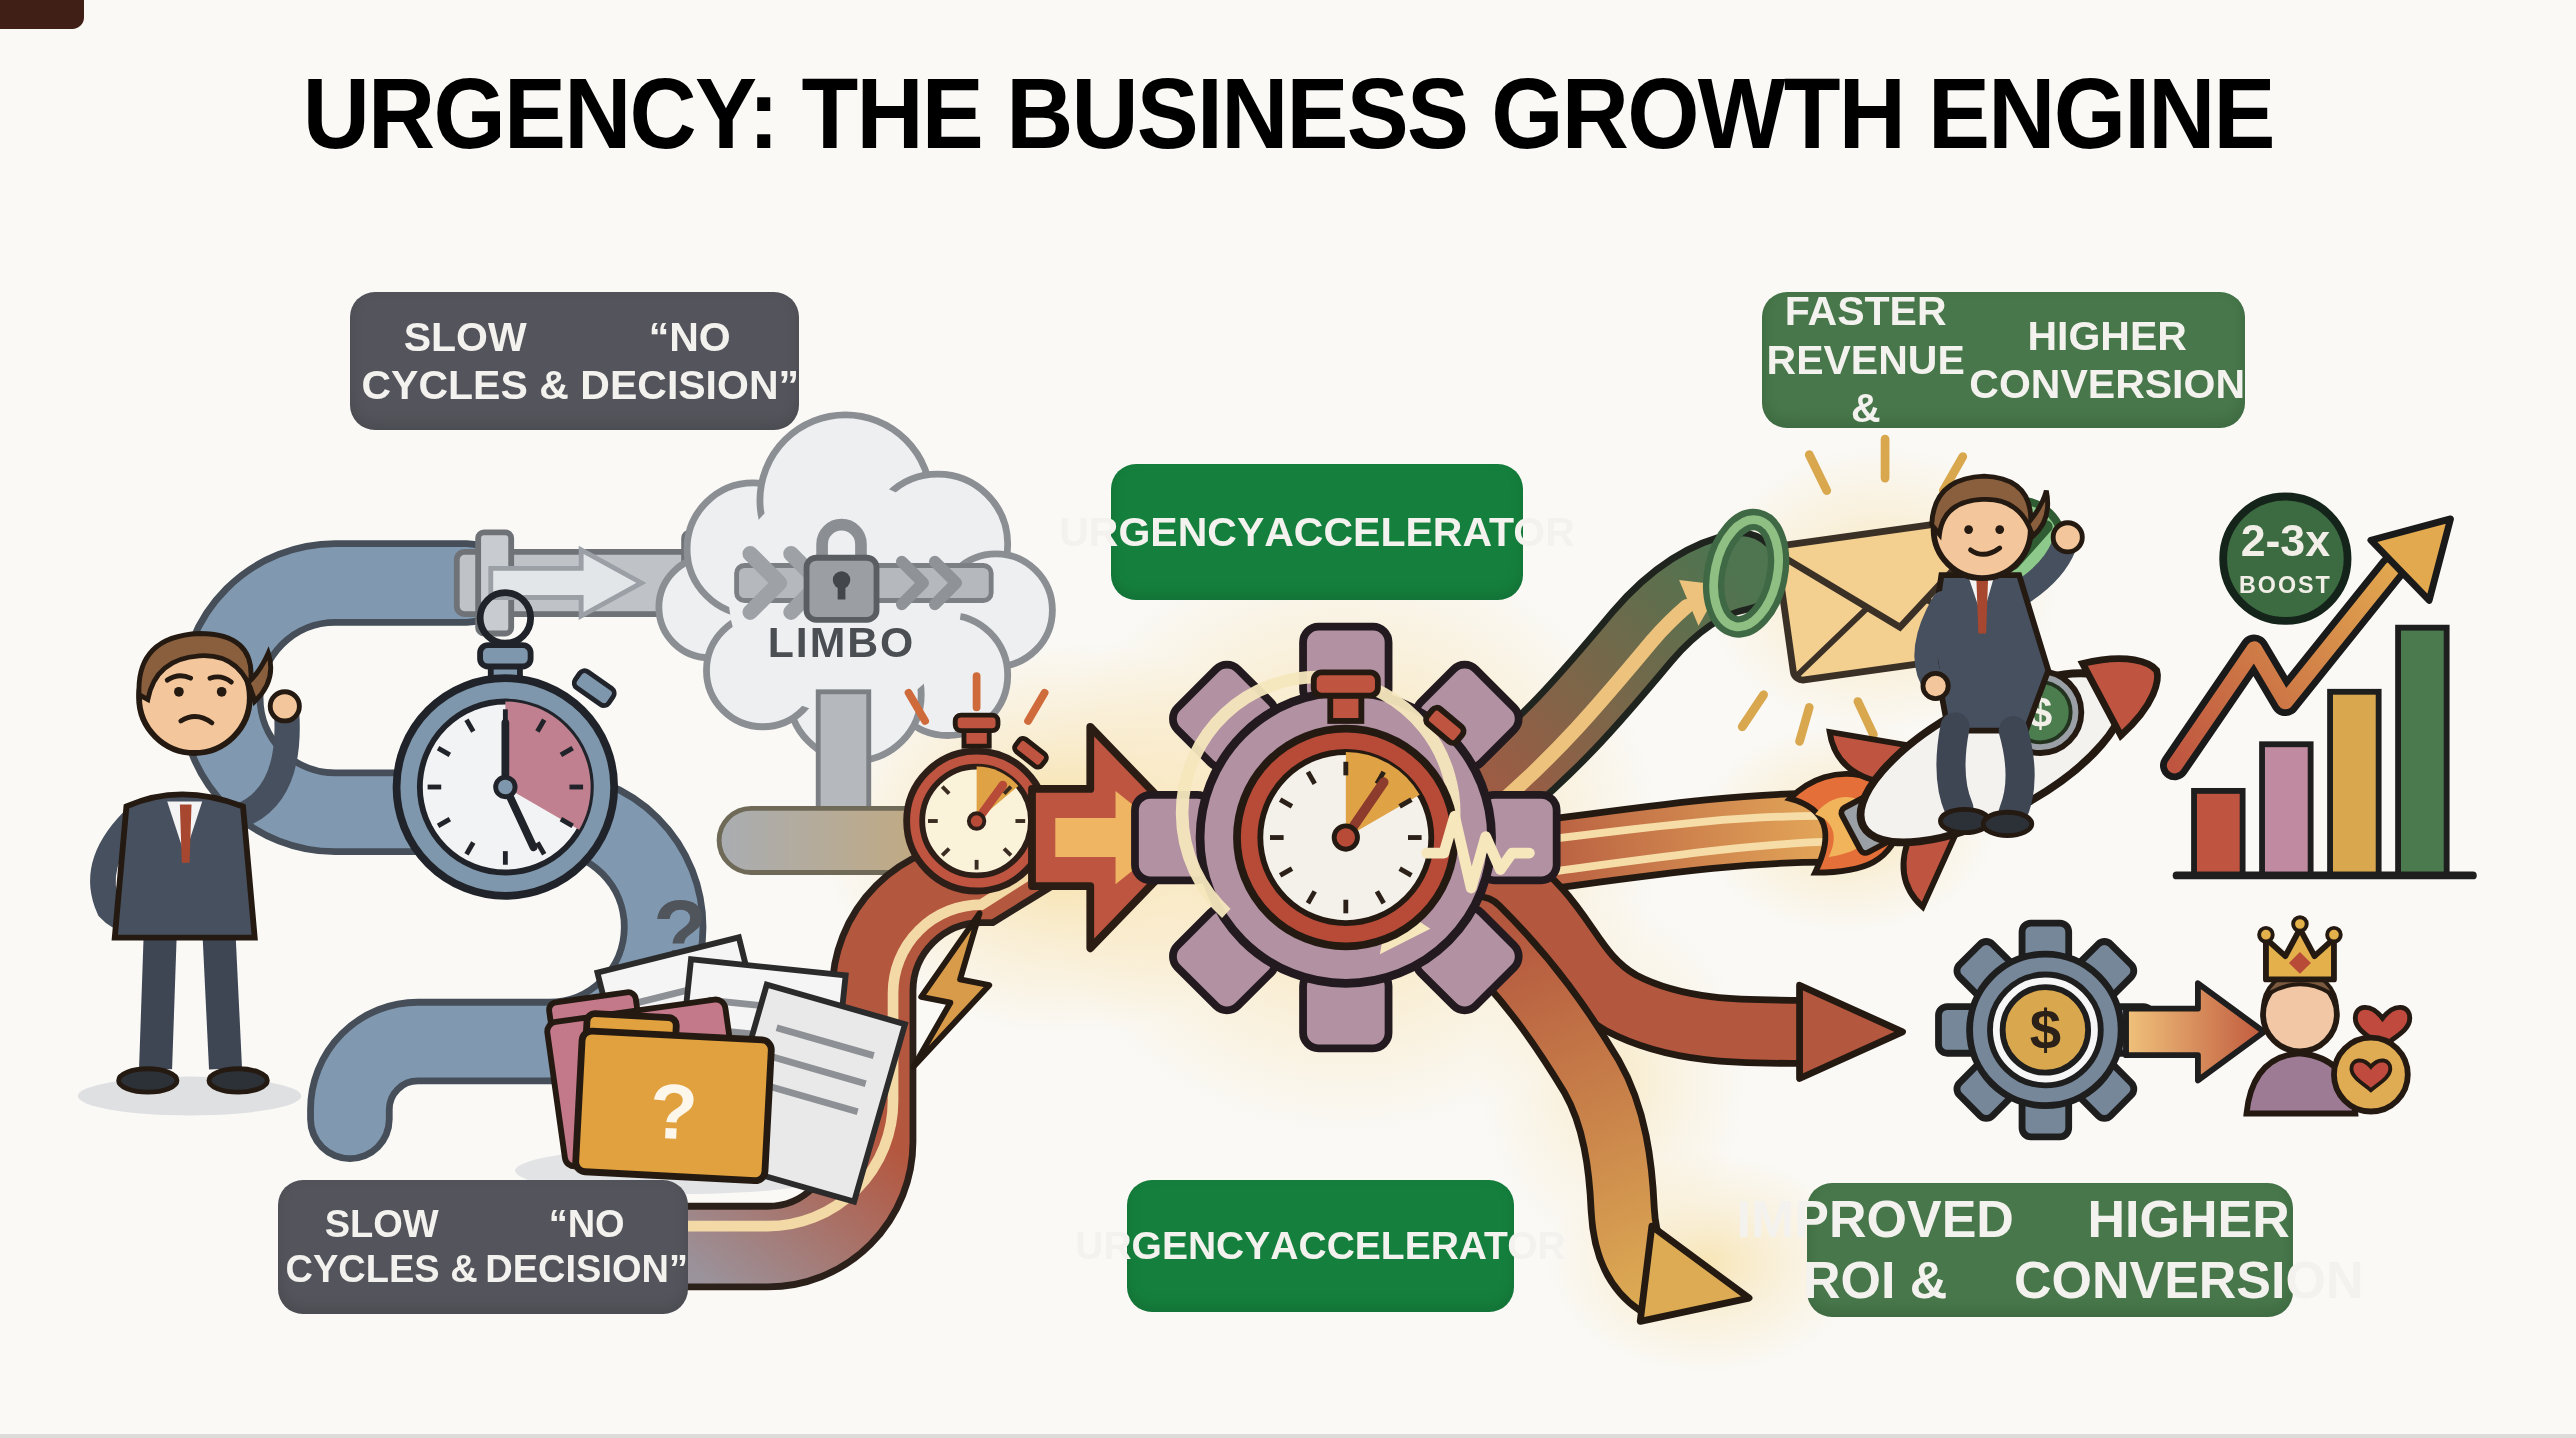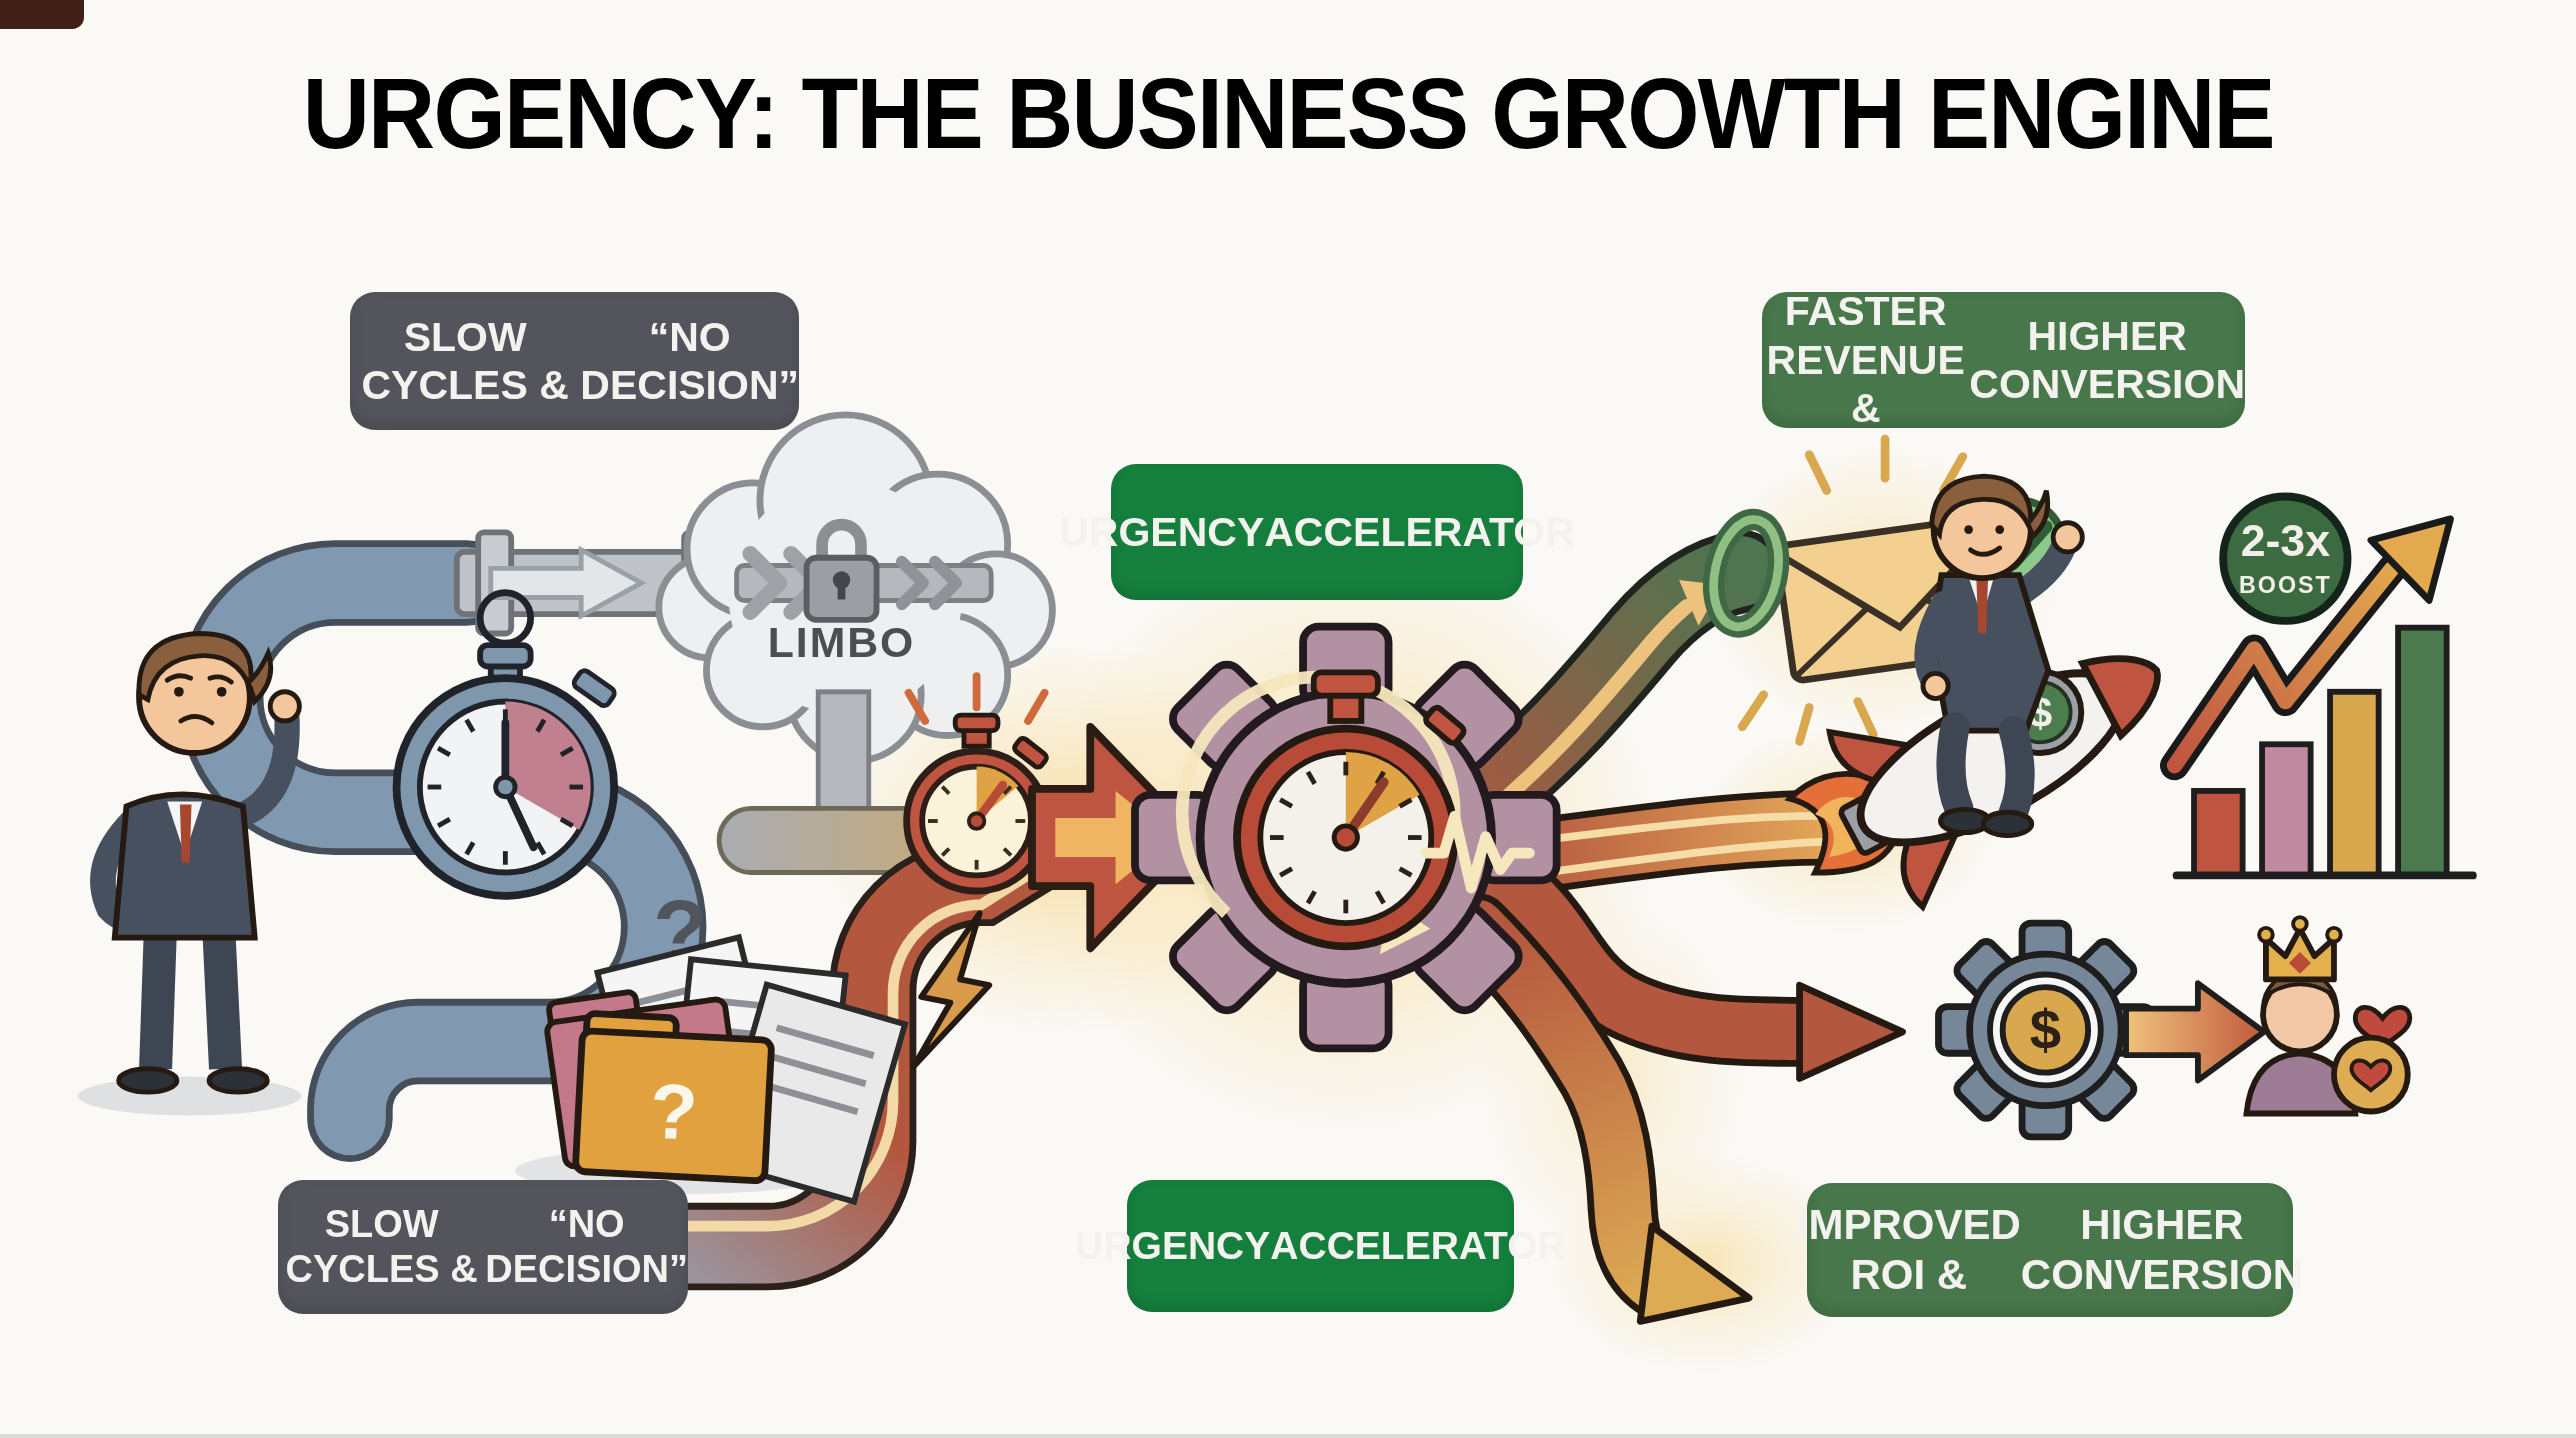--- a/index.html
+++ b/index.html
@@ -418,21 +418,21 @@
 <div class="stage red" style="left:1127px;top:1180px;width:387px;height:132px;font-size:39px;">
   <span>URGENCY</span>
   <span>ACCELERATOR</span>
 </div>
 
 <div class="stage green" style="left:1762px;top:292px;width:483px;height:136px;">
   <span>FASTER REVENUE &amp;</span>
   <span>HIGHER CONVERSION</span>
 </div>
 
-<div class="stage green" style="left:1807px;top:1183px;width:486px;height:134px;font-size:42px;">
+<div class="stage green" style="left:1807px;top:1183px;width:486px;height:134px;font-size:52px;">
   <span>IMPROVED ROI &amp;</span>
   <span>HIGHER CONVERSION</span>
 </div>
 
 <div class="corner"></div>
 <div class="bottomline"></div>
 
 </div>
 
 

